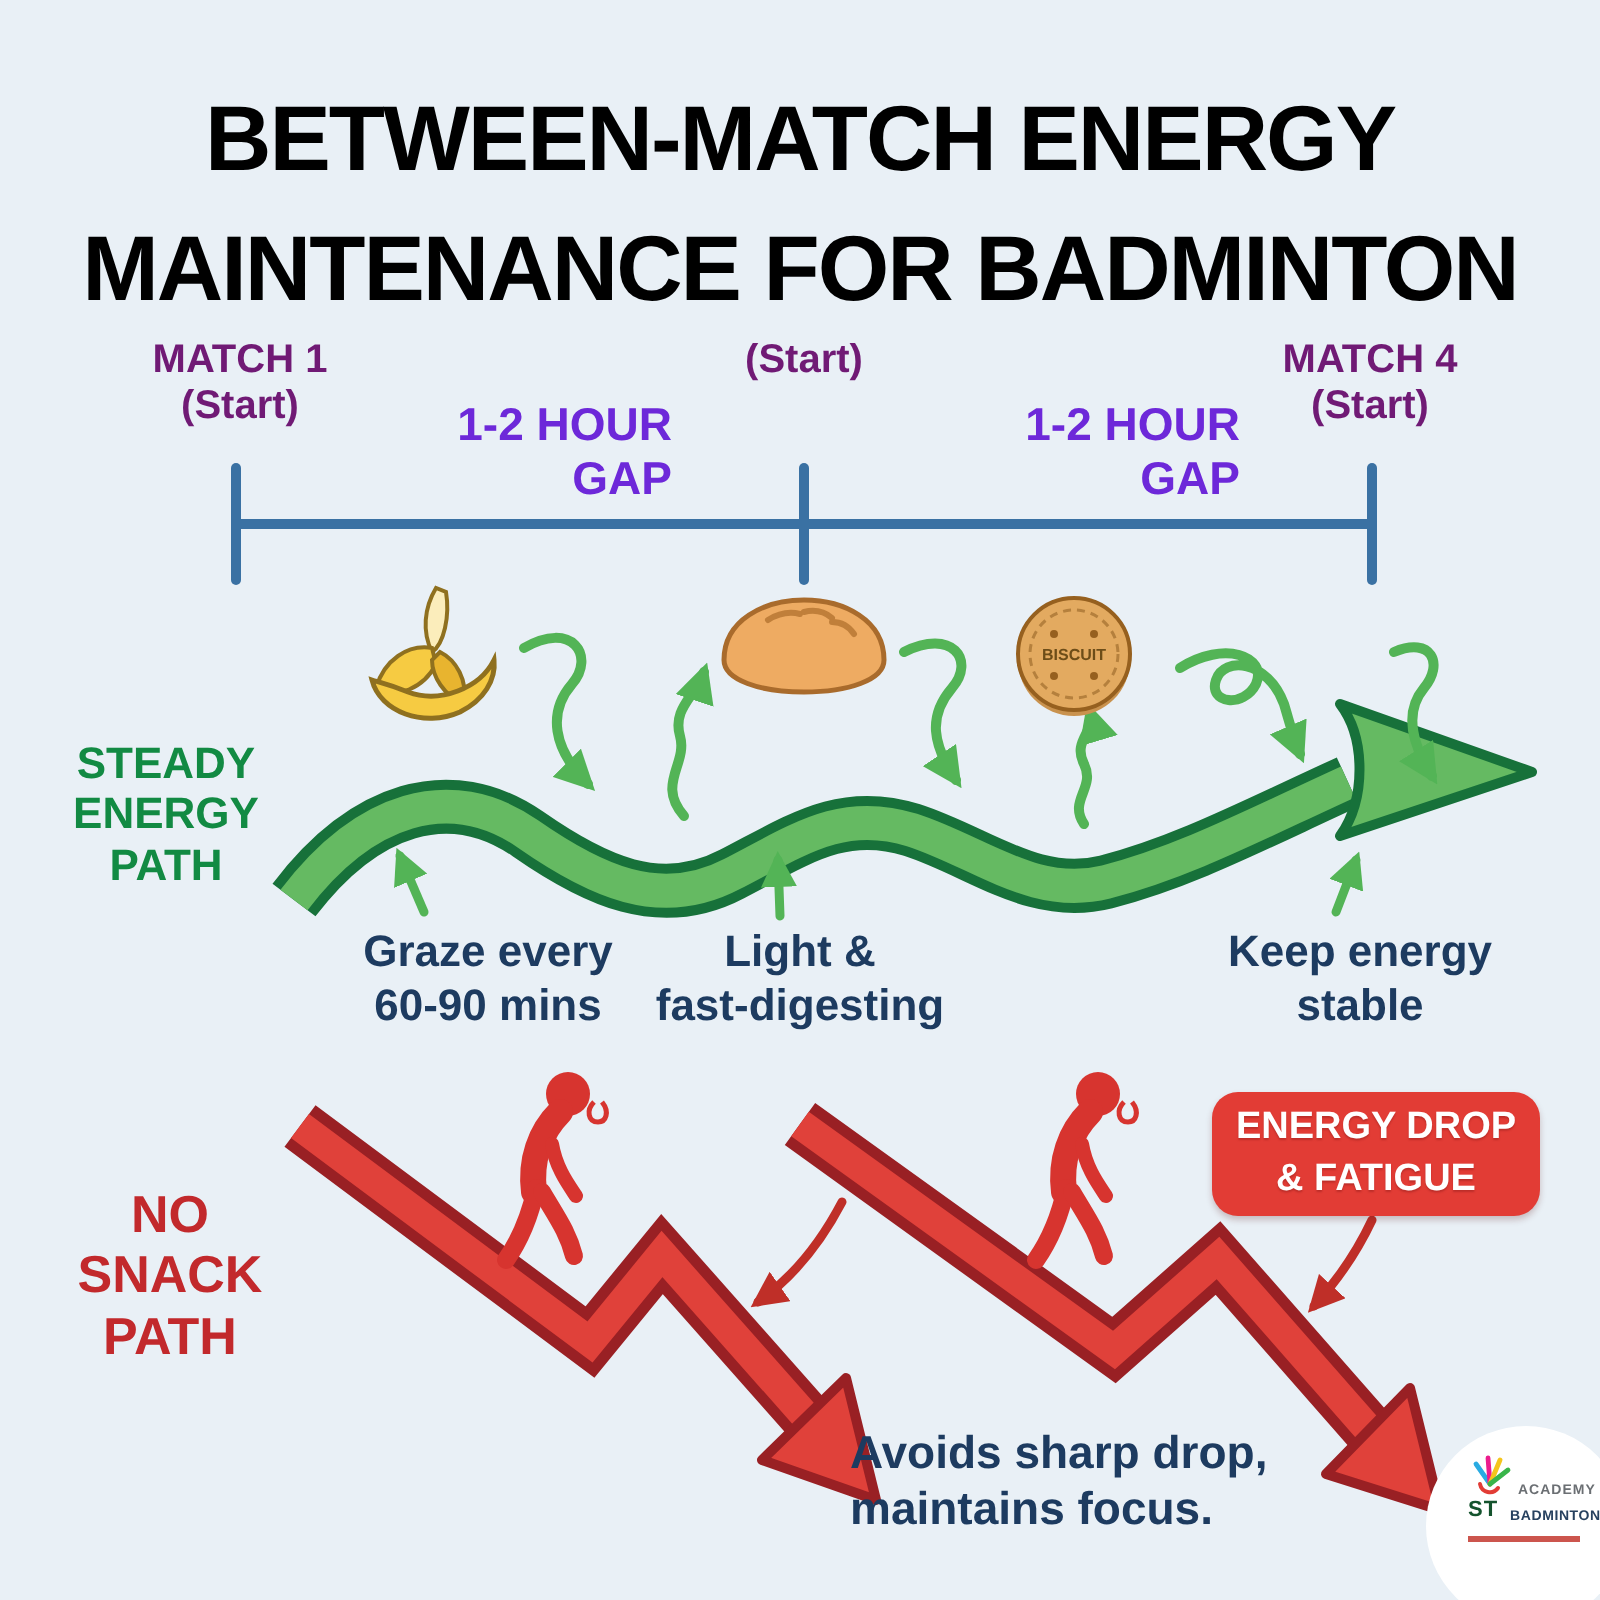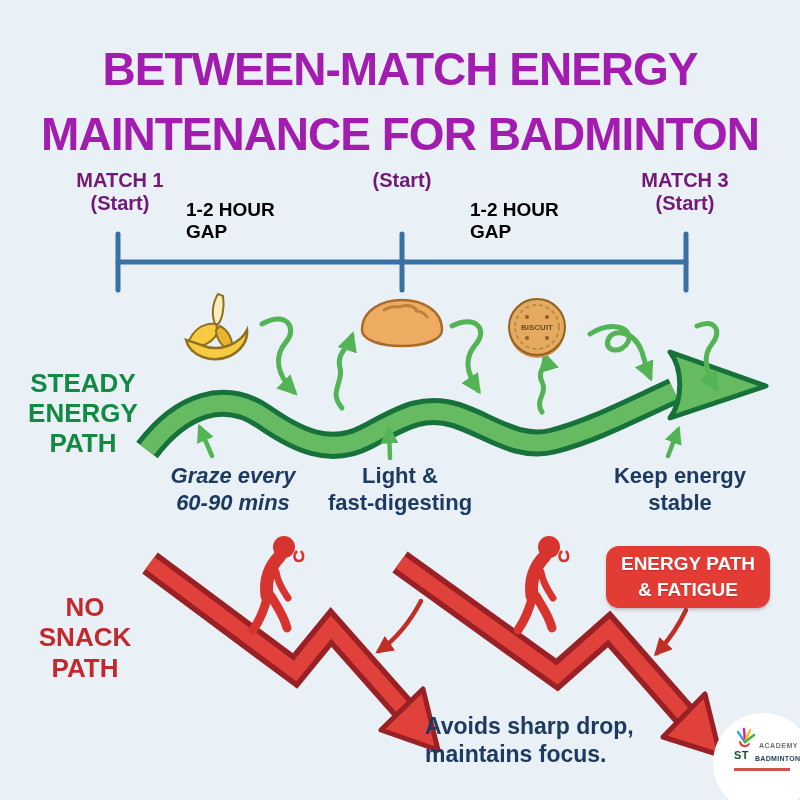--- a/index.html
+++ b/index.html
@@ -1,26 +1,26 @@
 <!DOCTYPE html>
 <html><head>
 <meta charset="utf-8">
 <style>
   html,body{margin:0;padding:0;background:#cfd8df;}
   .canvas{position:relative;width:800px;height:800px;background:#e9f0f6;overflow:hidden;
           font-family:"Liberation Sans",sans-serif;font-weight:700;}
   .abs{position:absolute;}
   svg{display:block;}
   .art{position:absolute;left:0;top:0;}
-  .title-line{width:800px;text-align:center;color:#a21caf;font-size:46px;letter-spacing:-1px;line-height:1;}
+  .title-line{width:800px;text-align:center;color:#000000;font-size:46px;letter-spacing:-1px;line-height:1;}
   .match{color:#701a75;font-size:20px;text-align:center;line-height:1.15;}
   .match span{display:block;}
-  .gap{color:#000000;font-size:19px;text-align:left;line-height:1.18;}
+  .gap{color:#6d28d9;font-size:23px;text-align:right;line-height:1.18;}
   .gap span{display:block;}
-  .green-label{color:#128a43;font-size:26px;text-align:center;line-height:1.15;}
+  .green-label{color:#128a43;font-size:22px;text-align:center;line-height:1.15;}
   .green-label span{display:block;}
   .note{color:#1d3b60;font-size:22px;text-align:center;line-height:1.23;}
   .note span{display:block;}
   .red-label{color:#c2292c;font-size:26px;text-align:center;line-height:1.17;}
   .red-label span{display:block;text-align:center;}
   .badge{background:#e23c35;color:#ffffff;border-radius:13px;font-size:19px;text-align:center;
          line-height:1.35;display:flex;flex-direction:column;justify-content:center;
          box-shadow:0 2px 3px rgba(100,30,30,.25);text-shadow:0 1px 1px rgba(120,20,20,.35);}
   .badge span{display:block;}
   .avoids{color:#1d3b60;font-size:23px;text-align:left;line-height:1.22;}
@@ -149,51 +149,51 @@
     <span>GAP</span>
   </div>
   <div class="abs match" style="left:317px;top:169px;width:170px;">
     <span>(Start)</span>
   </div>
   <div class="abs gap" style="left:470px;top:199px;width:150px;">
     <span>1-2 HOUR</span>
     <span>GAP</span>
   </div>
   <div class="abs match" style="left:600px;top:169px;width:170px;">
-    <span>MATCH 3</span>
+    <span>MATCH 4</span>
     <span>(Start)</span>
   </div>
 
   <div class="abs green-label" style="left:8px;top:369px;width:150px;">
     <span>STEADY</span>
     <span>ENERGY</span>
     <span>PATH</span>
   </div>
 
-  <div class="abs note" style="left:133px;top:462px;width:200px;font-style:italic;">
+  <div class="abs note" style="left:144px;top:462px;width:200px;">
     <span>Graze every</span>
     <span>60-90 mins</span>
   </div>
   <div class="abs note" style="left:300px;top:462px;width:200px;">
     <span>Light &amp;</span>
     <span>fast-digesting</span>
   </div>
   <div class="abs note" style="left:580px;top:462px;width:200px;">
     <span>Keep energy</span>
     <span>stable</span>
   </div>
 
   <div class="abs red-label" style="left:10px;top:592px;width:150px;">
     <span>NO</span>
     <span>SNACK</span>
     <span>PATH</span>
   </div>
 
   <div class="abs badge" style="left:606px;top:546px;width:164px;height:62px;">
-    <span>ENERGY PATH</span>
+    <span>ENERGY DROP</span>
     <span>&amp; FATIGUE</span>
   </div>
 
   <div class="abs avoids" style="left:425px;top:712px;width:240px;">
     <span>Avoids sharp drop,</span>
     <span>maintains focus.</span>
   </div>
 
   <div class="logo">
     <svg class="abs" style="left:22px;top:14px;" width="22" height="22" viewBox="0 0 22 22">

